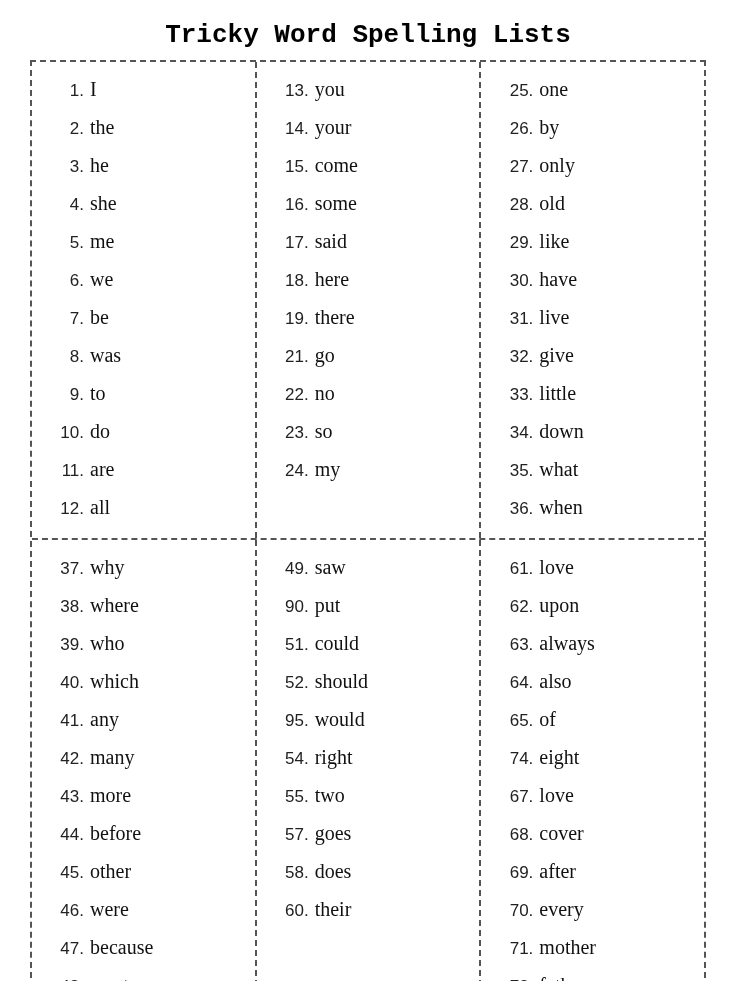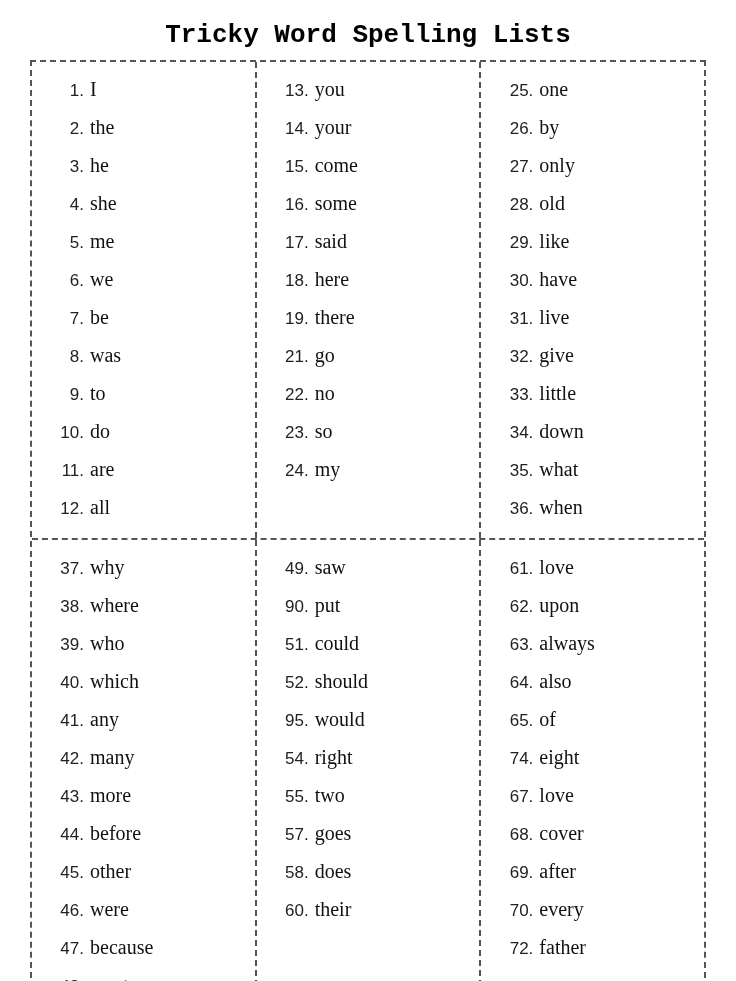--- a/index.html
+++ b/index.html
@@ -340,18 +340,22 @@
         </div>
         <div class="word-item">
           <span class="num">69.</span>
           <span class="word">after</span>
         </div>
         <div class="word-item">
           <span class="num">70.</span>
           <span class="word">every</span>
         </div>
         <div class="word-item">
+          <span class="num">71.</span>
+          <span class="word">mother</span>
+        </div>
+        <div class="word-item">
           <span class="num">72.</span>
           <span class="word">father</span>
         </div>
       </div>
     </div>
   </div>
 
 </body></html>

